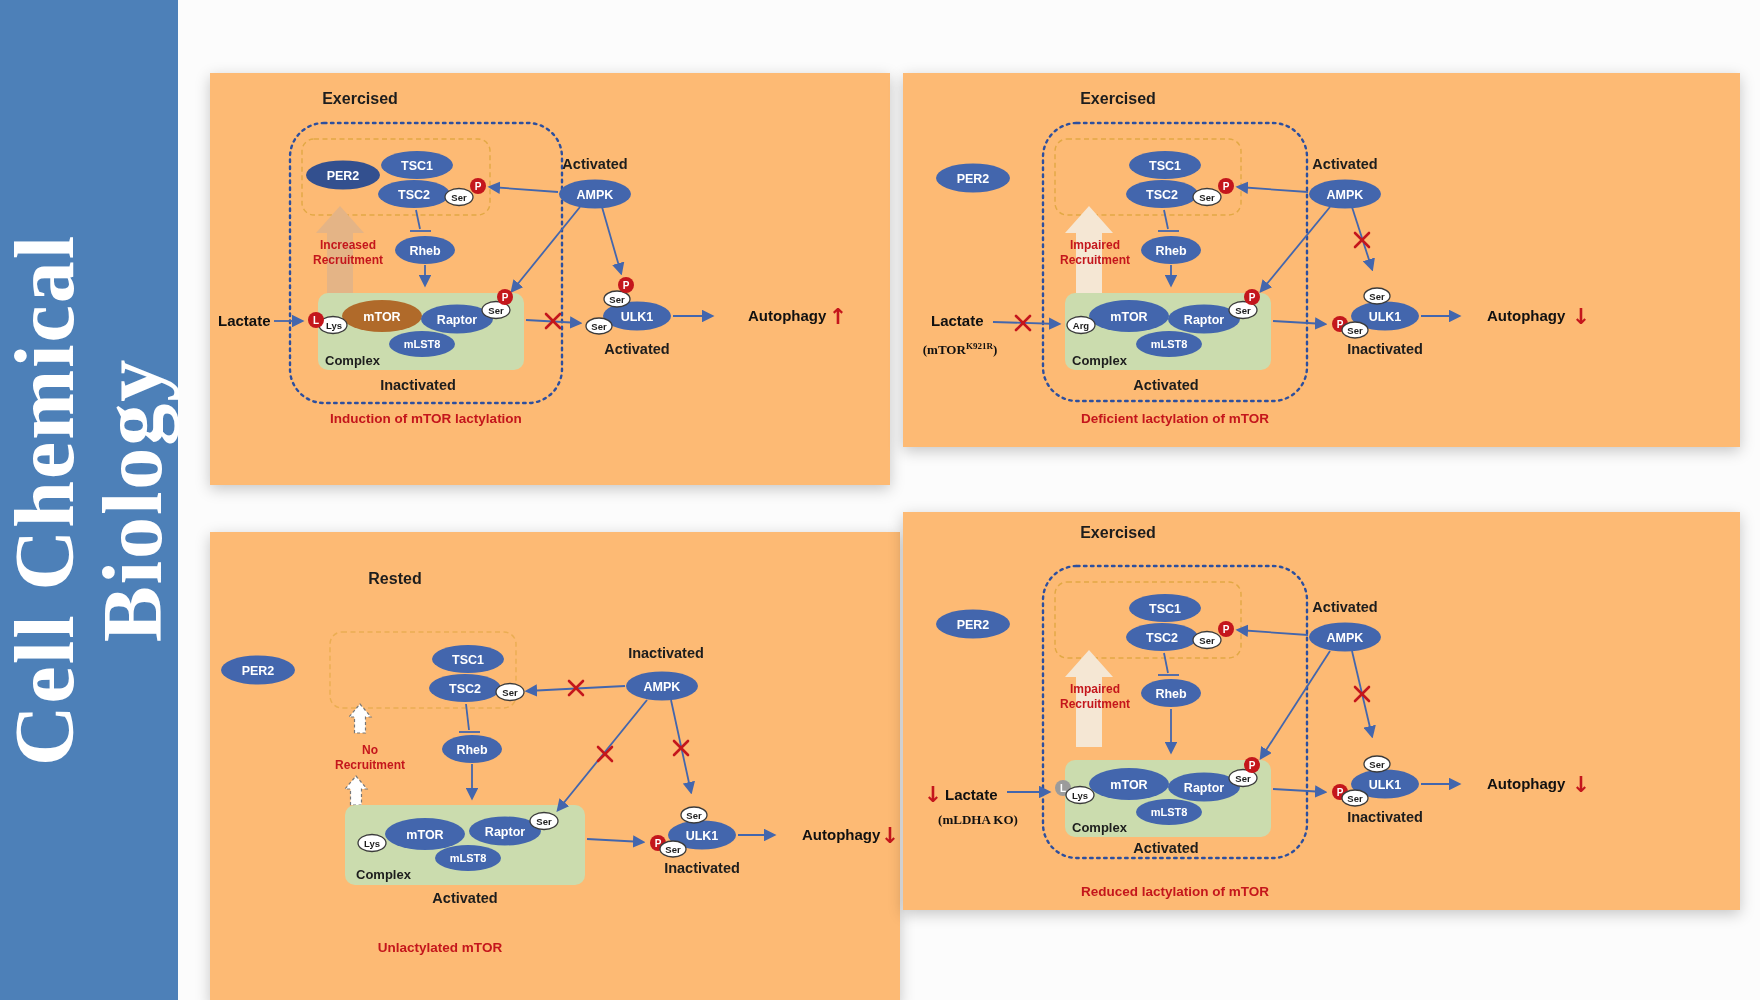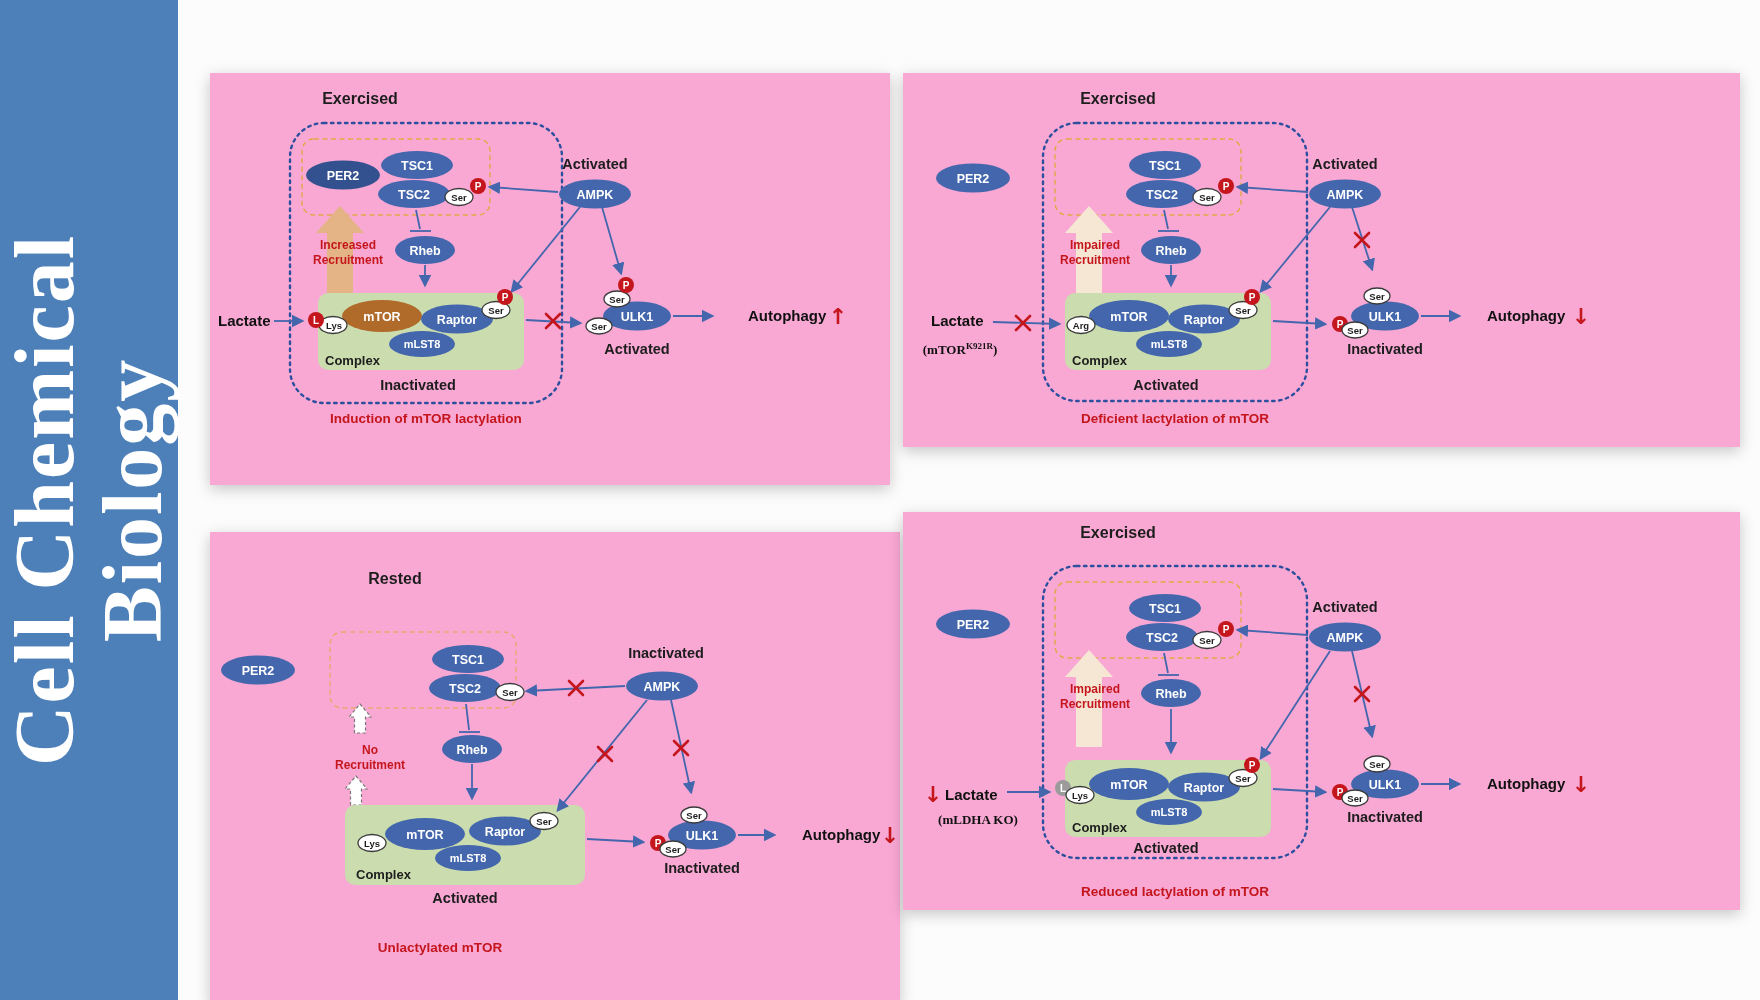--- a/index.html
+++ b/index.html
@@ -6,21 +6,21 @@
   html,body { width:1760px; height:1000px; }
   body { background:#fcfcfc; font-family:"Liberation Sans",sans-serif; position:relative; overflow:hidden; }
 
   .sidebar { position:absolute; left:0; top:0; width:178px; height:1000px; background:#4d80b8; }
   .sidebar-rot { position:absolute; left:0; top:0; width:1000px; height:178px;
                  transform: translateY(1000px) rotate(-90deg); transform-origin:0 0;
                  display:flex; flex-direction:column; justify-content:center; align-items:center; }
   .jline { font-family:"Liberation Serif",serif; font-weight:bold; color:#fff;
            font-size:84px; line-height:88px; letter-spacing:2px; text-align:center; white-space:nowrap; }
 
-  .panel { position:absolute; background:#f9a8d4; box-shadow:0 4px 14px rgba(0,0,0,.22); }
+  .panel { position:absolute; background:#fdba74; box-shadow:0 4px 14px rgba(0,0,0,.22); }
   .panel svg { display:block; width:100%; height:100%; }
 
   text { font-family:"Liberation Sans",sans-serif; }
   .tt { font-size:16px; font-weight:bold; fill:#1d1d1d; }
   .ts { font-size:14.5px; font-weight:bold; fill:#1d1d1d; }
   .tb13 { font-size:13px; font-weight:bold; fill:#1d1d1d; }
   .tp { font-size:12.5px; font-weight:bold; fill:#fff; }
   .tps { font-size:11px; font-weight:bold; fill:#fff; }
   .tw { font-size:9.5px; font-weight:bold; fill:#1d1d1d; }
   .twp { font-size:10px; font-weight:bold; fill:#fff; }

